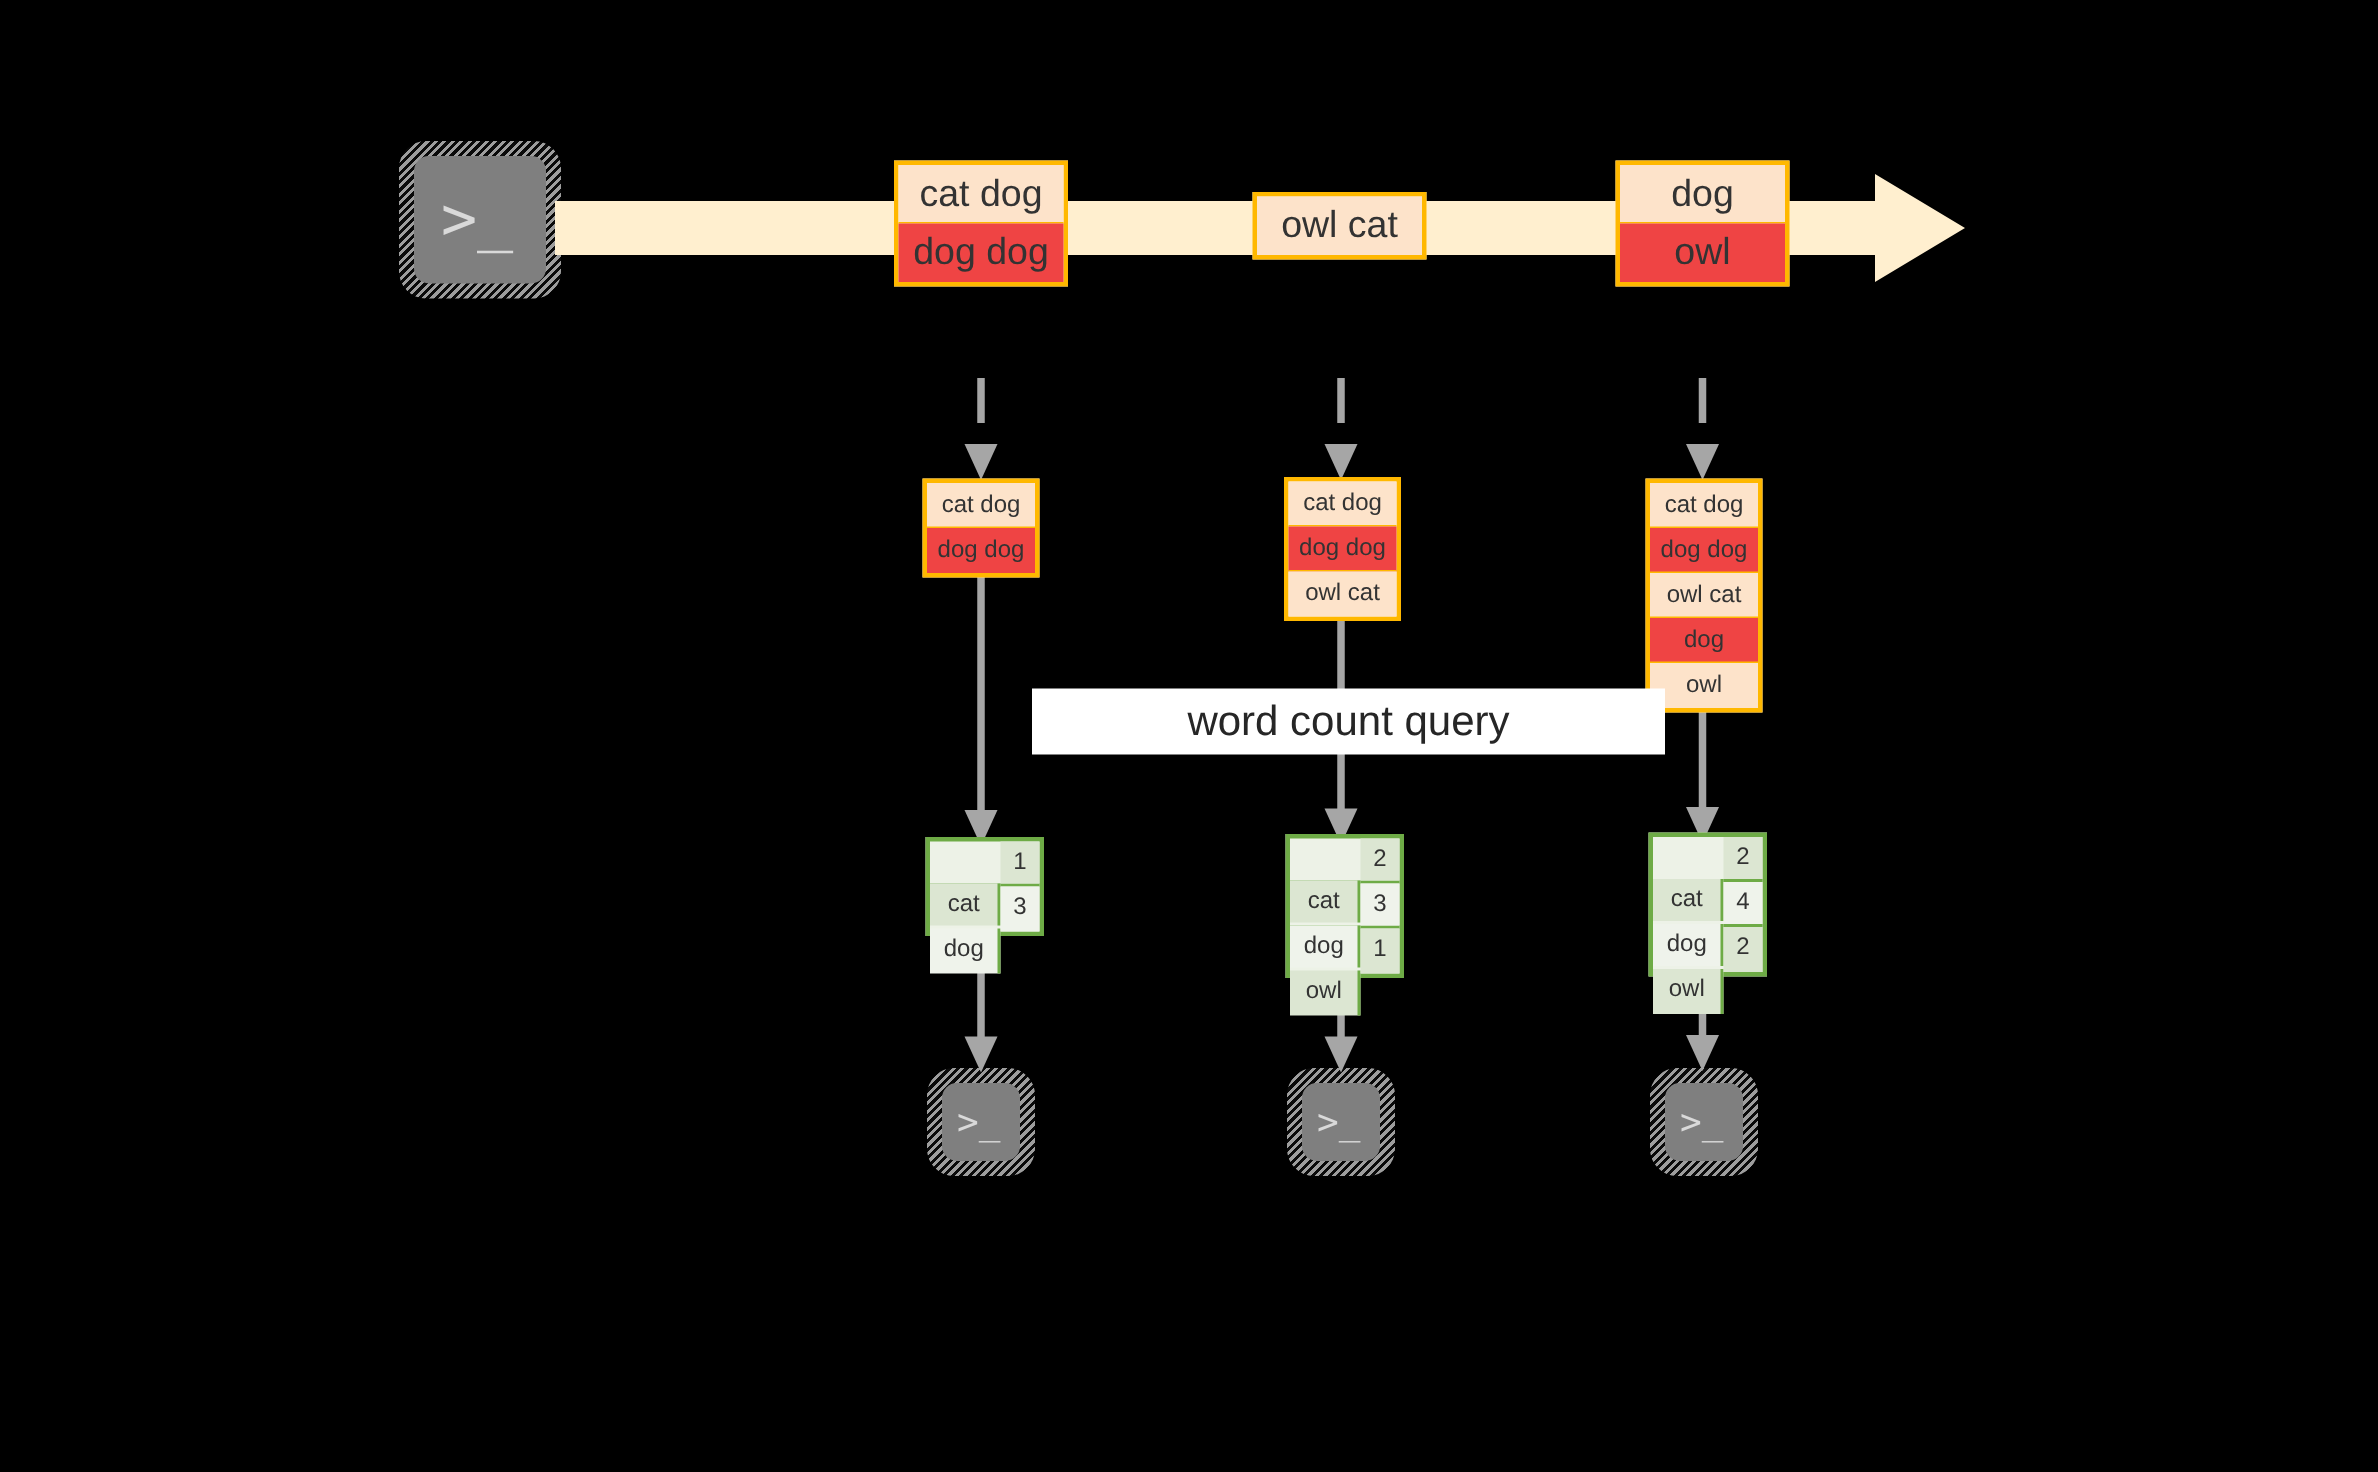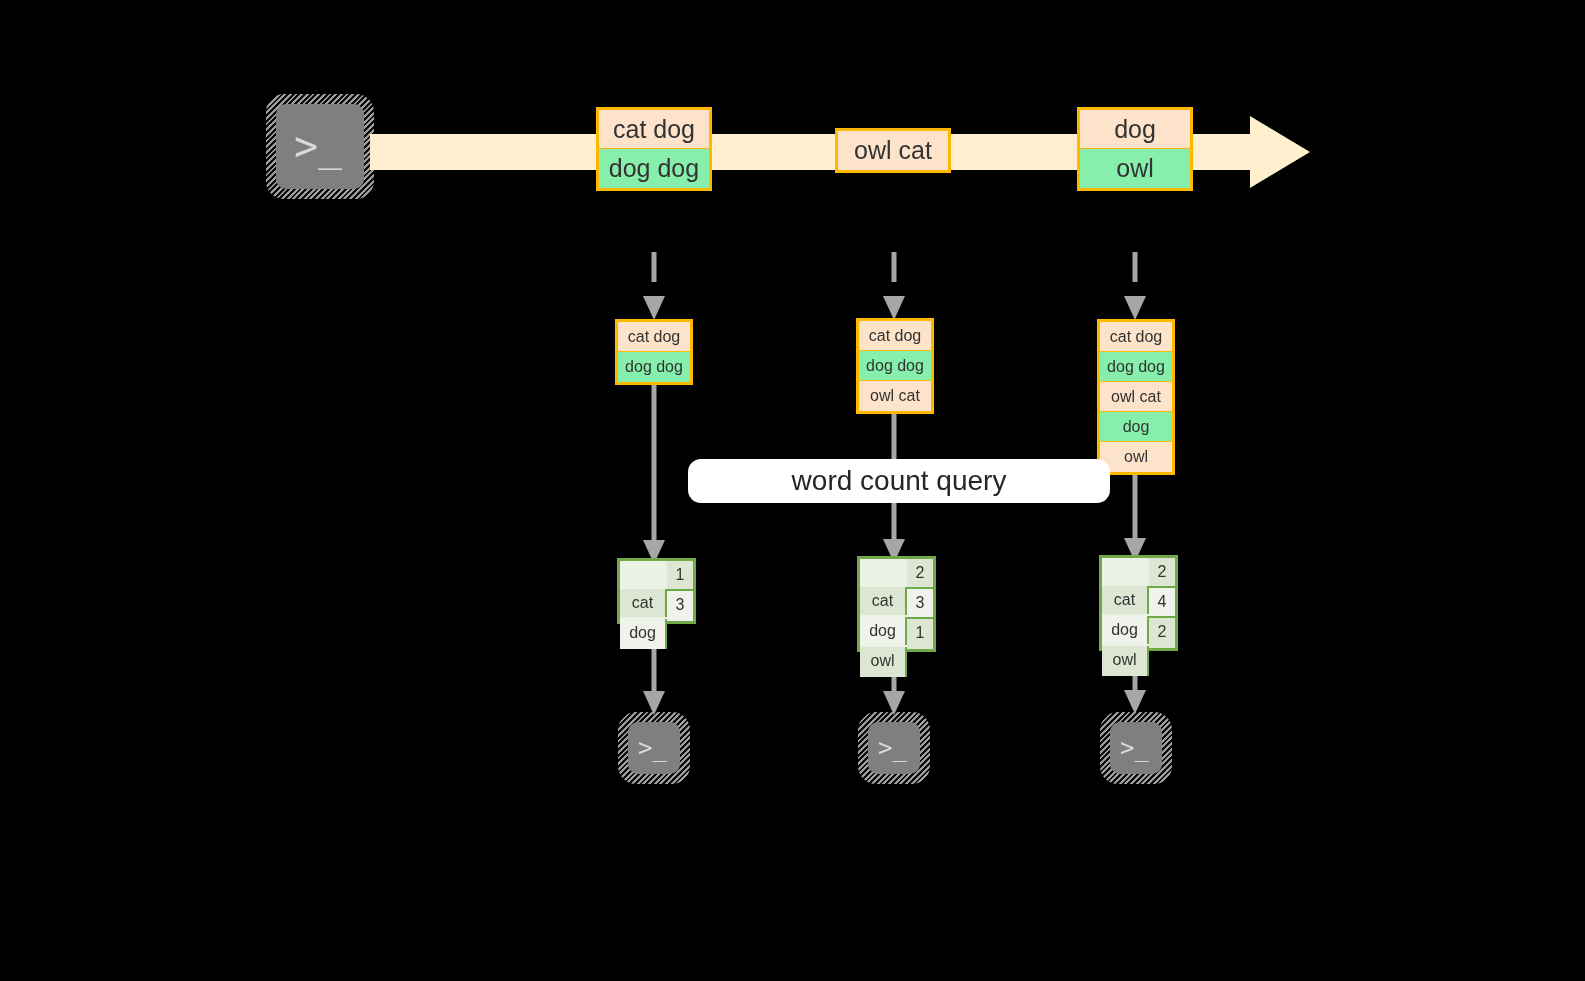--- a/index.html
+++ b/index.html
@@ -79,21 +79,21 @@
   .rec-row {
     box-sizing: border-box;
     border-bottom: 1.5px solid #FFB800;
     color: #333333;
     text-align: center;
     white-space: nowrap;
     overflow: hidden;
   }
   .rec-row:last-child { border-bottom: none; }
   .rec-row.sh-a { background: #FDE3CA; }
-  .rec-row.sh-b { background: #86efac; }
+  .rec-row.sh-b { background: #ef4444; }
 
   
   .rec-stack.top .rec-row {
     height: 39px;
     line-height: 39px;
     font-size: 25px;
   }
   
   .rec-stack.mid { border-width: 3px; }
   .rec-stack.mid .rec-row {
@@ -138,21 +138,20 @@
 
   
   .query-band {
     position: absolute;
     left: 688px;
     top: 459px;
     width: 422px;
     height: 44px;
     background: #FFFFFF;
     z-index: 5;
-    border-radius: 13px;
   }
   .query-band .txt {
     position: absolute;
     left: 0; right: 0;
     top: 50%;
     transform: translateY(-50%);
     text-align: center;
     font-size: 28px;
     color: #262626;
     white-space: nowrap;

